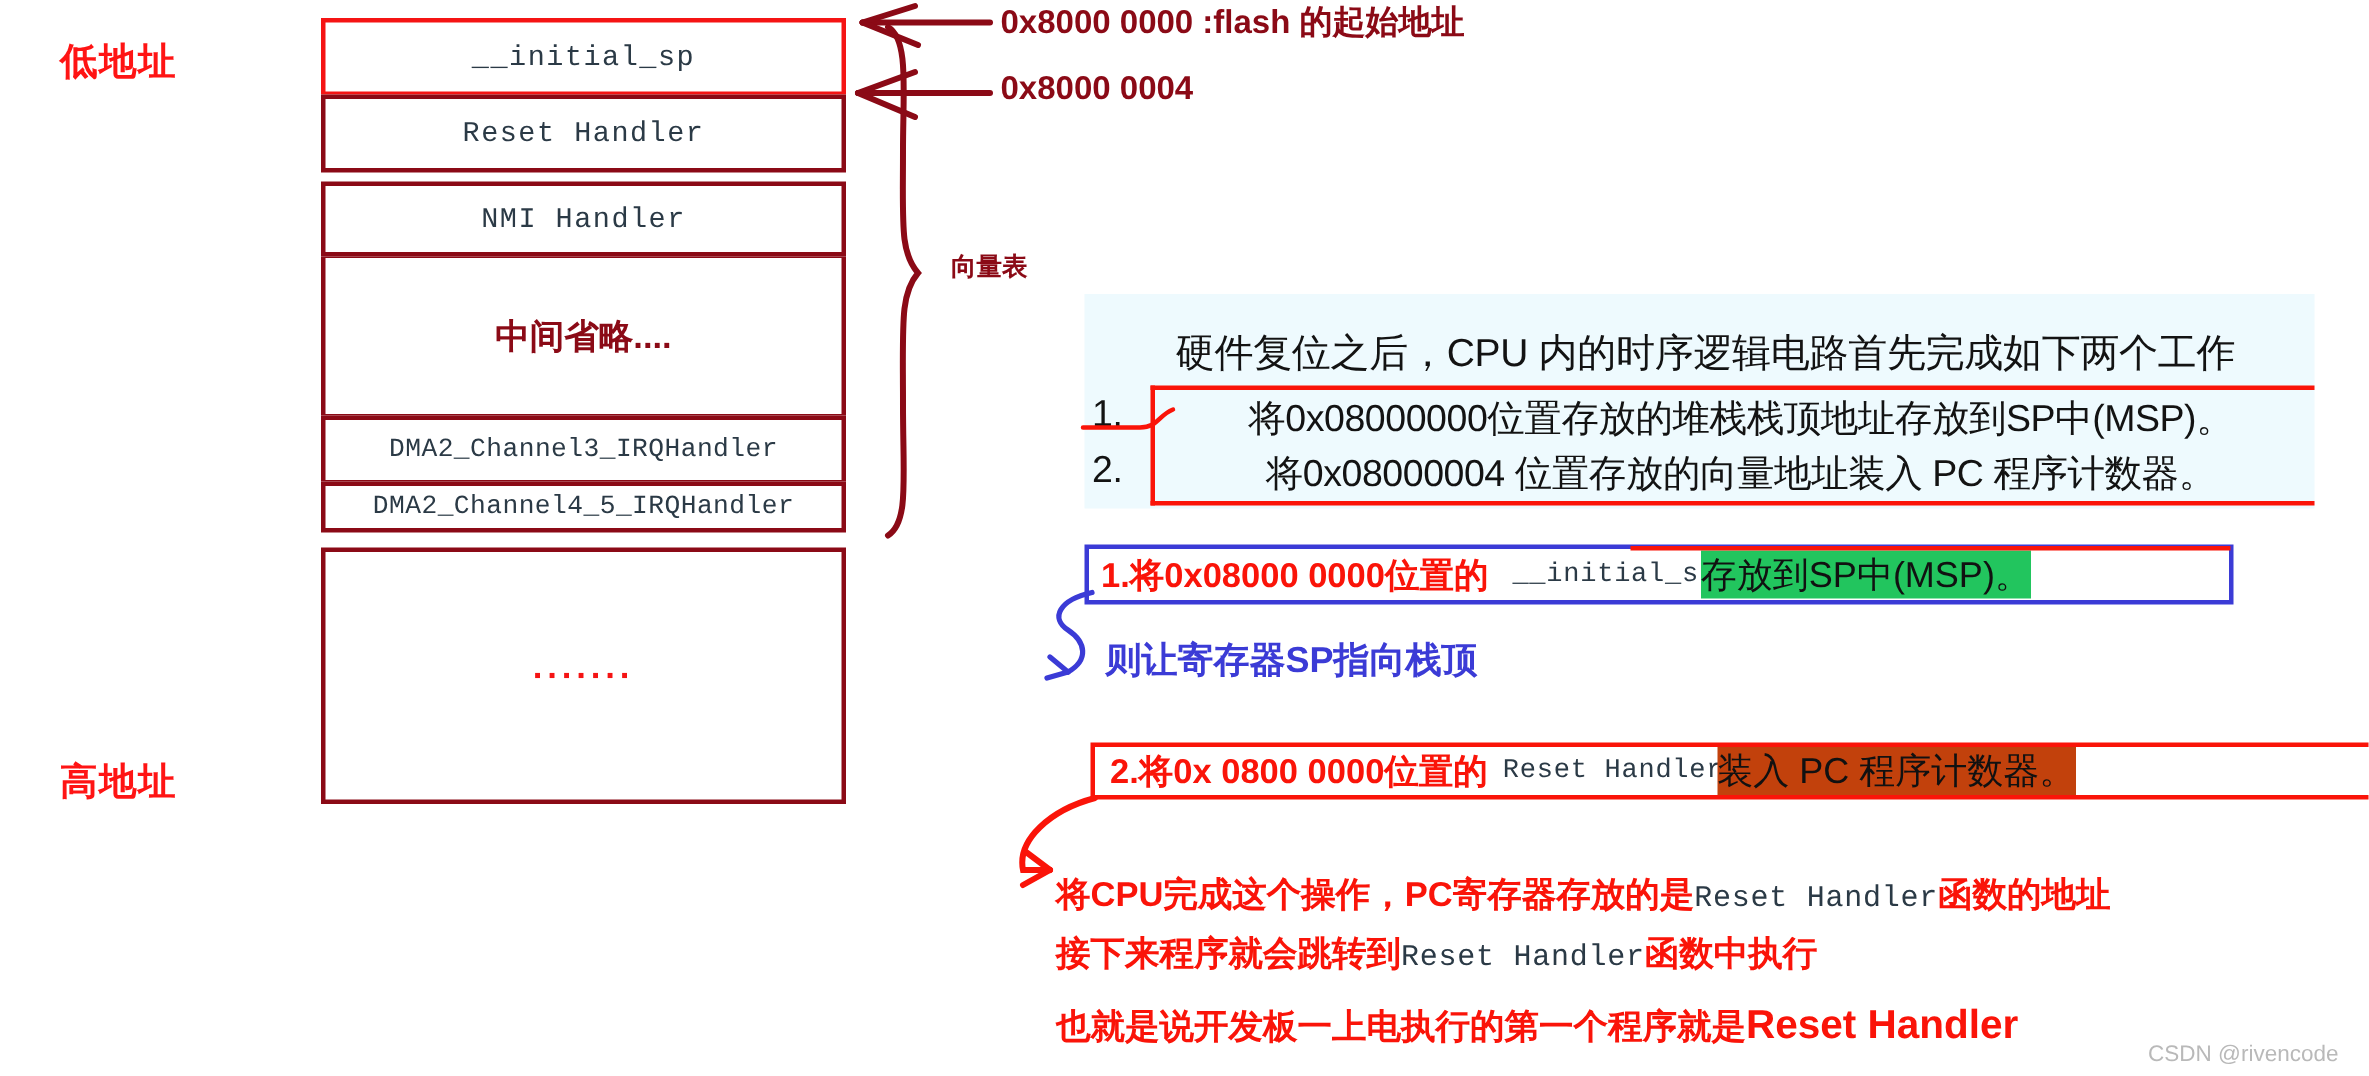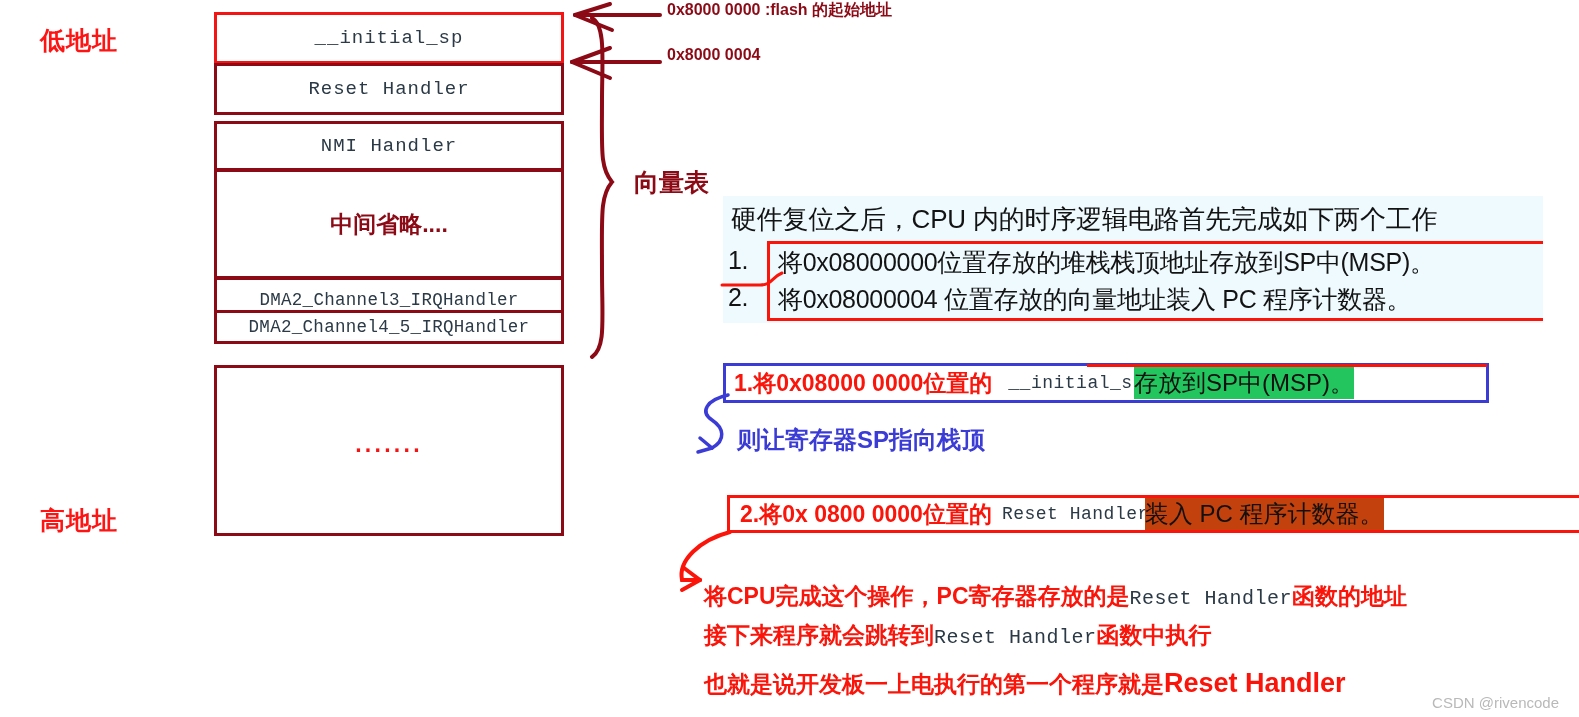--- a/index.html
+++ b/index.html
@@ -66,42 +66,43 @@
     font-weight: bold;
     font-size: 23px;
     letter-spacing: 2px;
   }
 
   
   .addr-note {
     position: absolute;
     color: #8b0a16;
     font-weight: bold;
-    font-size: 16px;
+    font-size: 22px;
     white-space: nowrap;
   }
   #note-flash { left: 667px; top: 0px; }
   #note-0004  { left: 667px; top: 46px; }
 
   .vector-label {
     position: absolute;
     left: 634px; top: 166px;
     color: #8b0a16;
     font-weight: bold;
-    font-size: 25px;
+    font-size: 17px;
     white-space: nowrap;
   }
 
   
   .explain-block {
     position: absolute;
     left: 723px; top: 196px;
     width: 820px;
     background: #eefafe;
-    padding: 4px 0 2px 0;
+    padding: 20px 0 2px 0;
+    text-align: center;
   }
   .explain-head {
     font-size: 26px;
     color: #131313;
     white-space: nowrap;
     padding: 2px 0 4px 8px;
     letter-spacing: -0.2px;
   }
   .explain-list {
     border: 3px solid #fa1409;
@@ -240,21 +241,21 @@
     </div>
     <div class="mem-cell" style="top:157px;height:110px;">
       <span class="cell-text-cn">中间省略....</span>
     </div>
     <div class="mem-cell" style="top:109px;height:50px;">
       <span class="cell-text-mono">NMI Handler</span>
     </div>
     <div class="mem-cell" style="top:265px;height:46px;">
       <span class="cell-text-mono small">DMA2_Channel3_IRQHandler</span>
     </div>
-    <div class="mem-cell" style="top:298px;height:34px;">
+    <div class="mem-cell" style="top:309px;height:34px;">
       <span class="cell-text-mono small">DMA2_Channel4_5_IRQHandler</span>
     </div>
     <div class="mem-cell" style="top:353px;height:171px;">
       <span class="cell-dots">·······</span>
     </div>
   </div>
 
   <div class="addr-note" id="note-flash">0x8000 0000 :flash 的起始地址</div>
   <div class="addr-note" id="note-0004">0x8000 0004</div>
 

